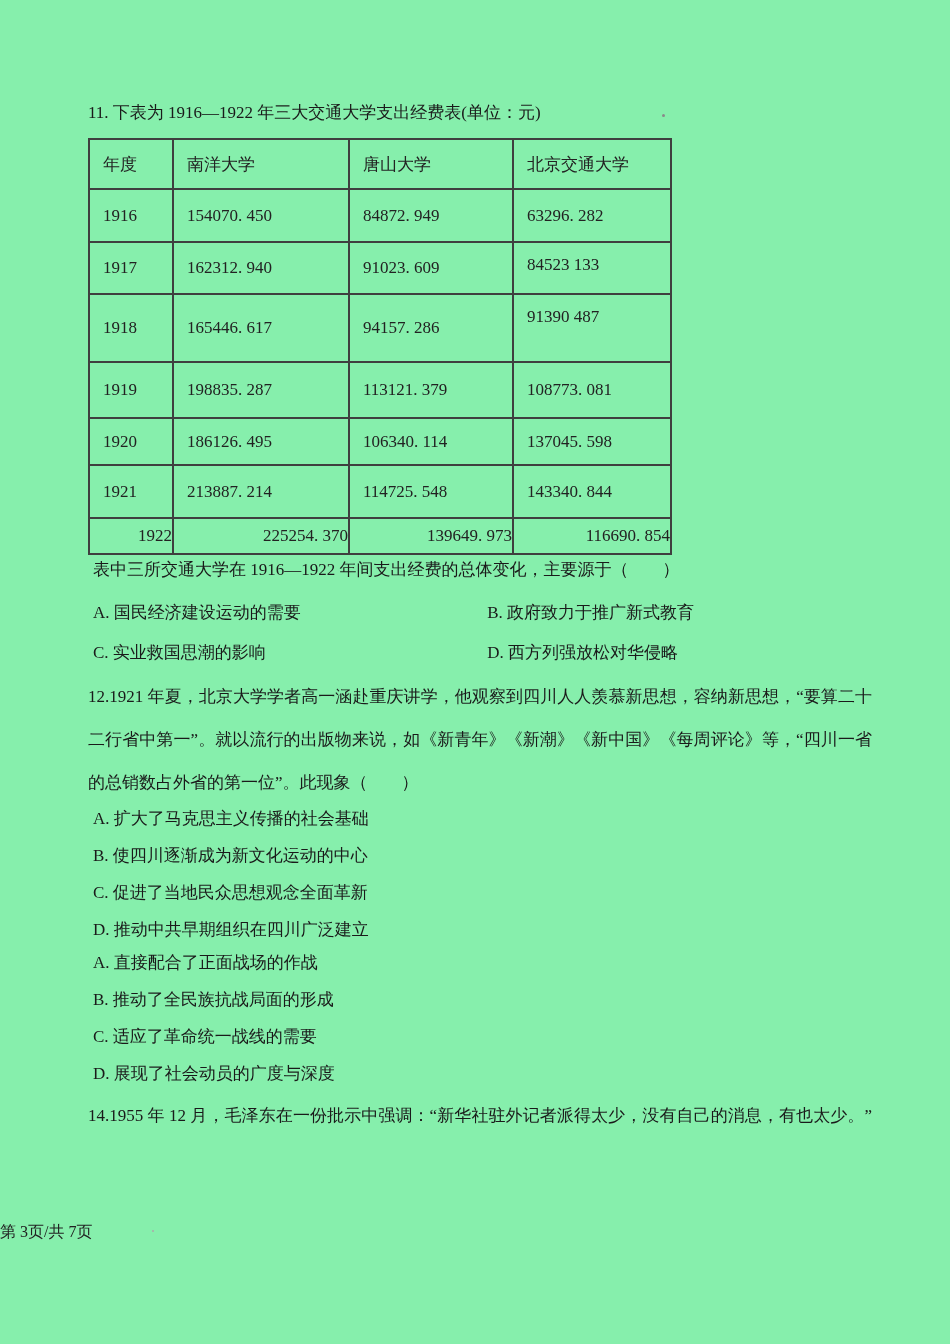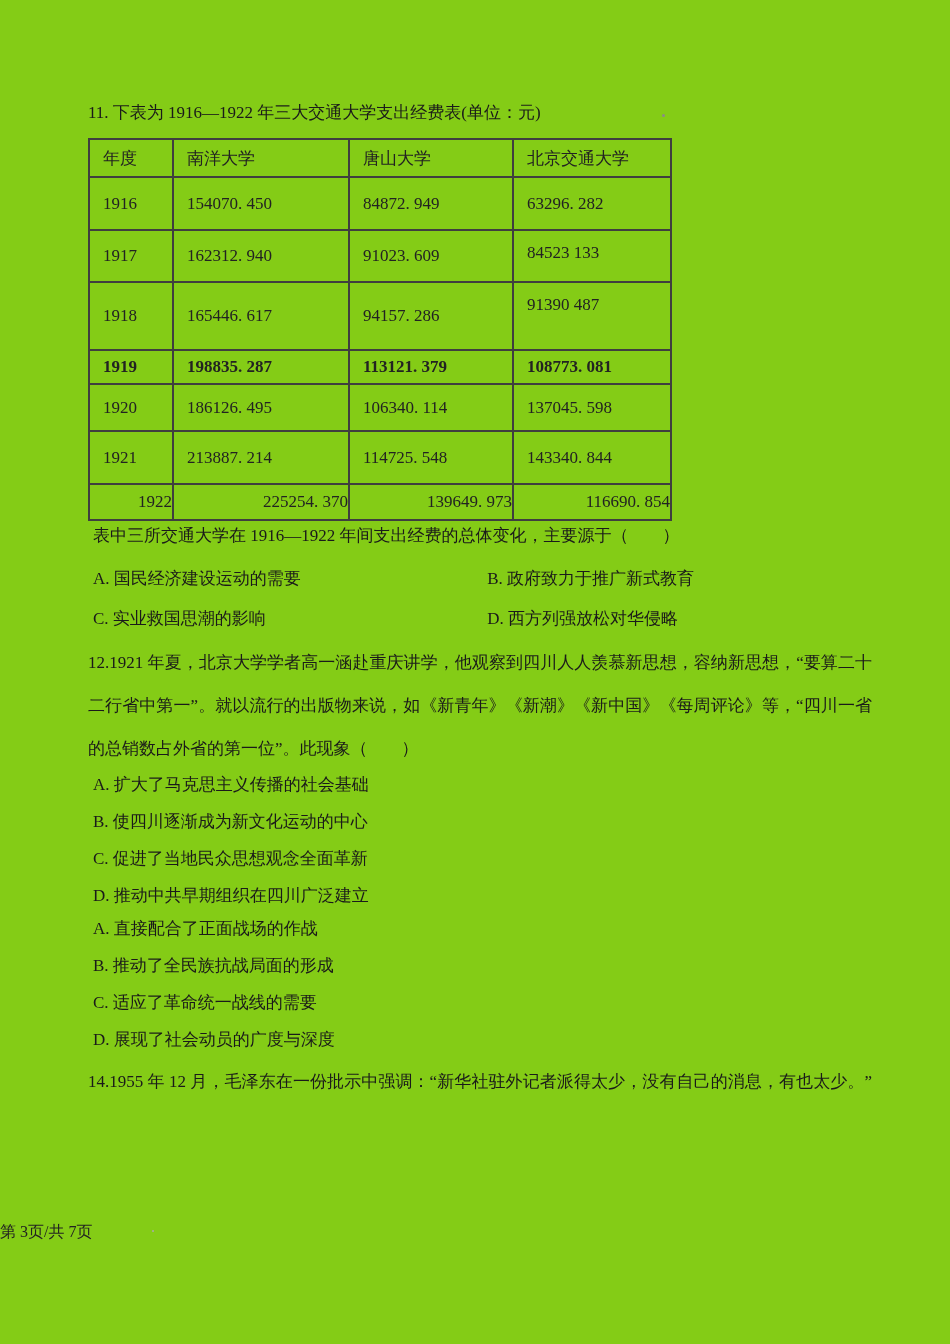--- a/index.html
+++ b/index.html
@@ -1,21 +1,21 @@
 <!DOCTYPE html>
 <html><head>
 <meta charset="utf-8">
 <style>
   * { margin: 0; padding: 0; box-sizing: border-box; }
   html, body { background: #ffffff; }
   .page {
     position: relative;
     width: 950px;
     height: 1344px;
-    background: #84cc16;
+    background: #86efac;
     font-family: "Liberation Serif", "DejaVu Serif", serif;
     color: #1a1a1a;
     font-size: 17px;
     overflow: hidden;
   }
   .content {
     position: absolute;
     left: 88px;
     top: 100px;
     width: 784px;
@@ -38,25 +38,25 @@
     border: 2px solid #3f3f3f;
     padding-left: 13px;
     vertical-align: middle;
     font-size: 17px;
     color: #222222;
   }
   col.c-year { width: 84px; }
   col.c-nanyang { width: 176px; }
   col.c-tangshan { width: 164px; }
   col.c-beijing { width: 158px; }
-  tr.t-header { height: 38px; }
+  tr.t-header { height: 50px; }
   tr.t-r0 { height: 53px; }
   tr.t-r1 { height: 52px; }
   tr.t-r2 { height: 68px; border-radius: 13px; }
-  tr.t-r3 { height: 34px; font-weight: bold; }
+  tr.t-r3 { height: 56px; }
   tr.t-r4 { height: 47px; }
   tr.t-r5 { height: 53px; }
   tr.t-r6 { height: 36px; text-align: right; }
   
   tr.t-r1 td.cell-high, tr.t-r2 td.cell-high {
     vertical-align: top;
     padding-top: 12px;
   }
 
   .q11-prompt {

